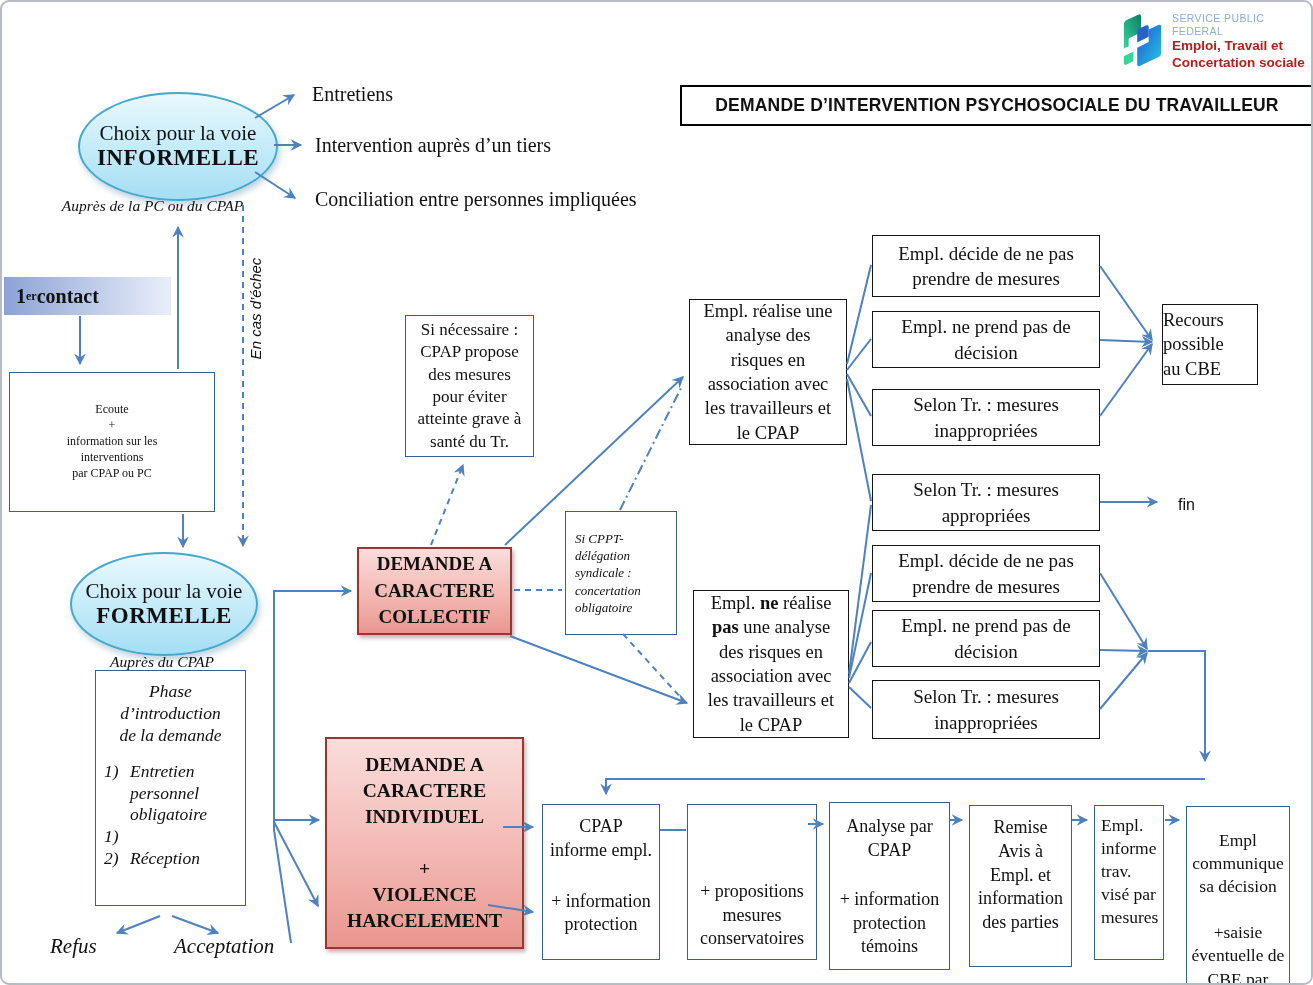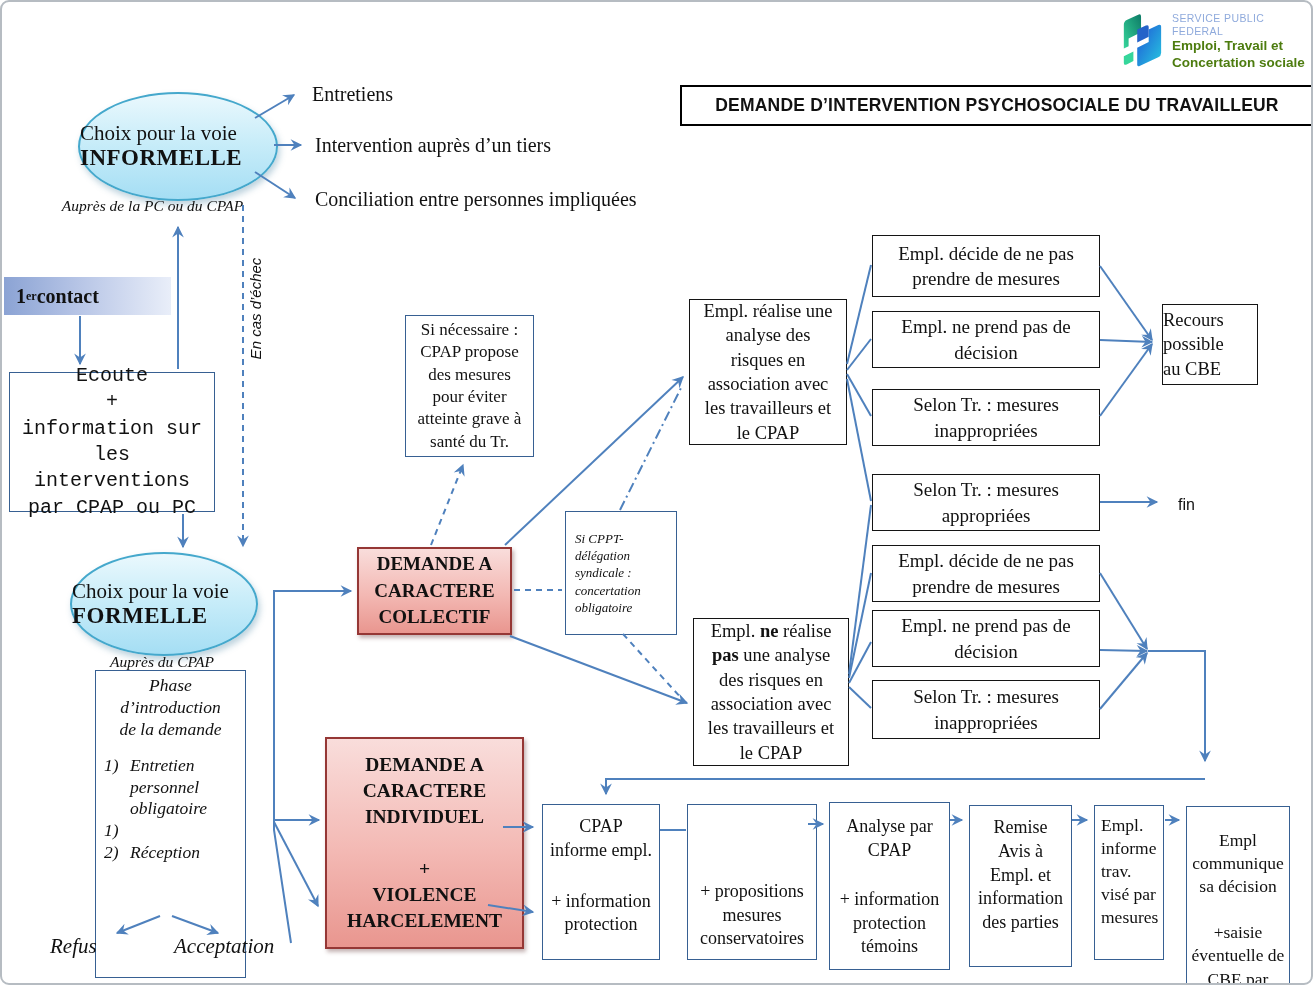--- a/index.html
+++ b/index.html
@@ -3,40 +3,40 @@
 <meta charset="utf-8">
 <style>
   html,body{margin:0;padding:0;background:#fff;}
   #canvas{position:relative;width:1313px;height:985px;background:#fff;border:2px solid #b6bcc2;border-radius:9px;box-sizing:border-box;overflow:hidden;font-family:"Liberation Serif","DejaVu Serif",serif;color:#111;}
   .abs{position:absolute;box-sizing:border-box;}
   .bx{position:absolute;box-sizing:border-box;background:#fff;display:flex;flex-direction:column;align-items:center;justify-content:center;text-align:center;}
   .bx.black{border:1.6px solid #141414;}
   .bx.blue{border:1.6px solid #376092;}
   .t{white-space:pre-line;line-height:1.32;margin:0;}
   .pink{background:linear-gradient(180deg,#f9dddb 0%,#f3b8b3 55%,#e9968f 100%);border:2.2px solid #953735;box-shadow:2px 3px 4px rgba(90,40,40,.35);}
-  .ellipse{position:absolute;border-radius:50%;background:linear-gradient(180deg,#eaf8fd 0%,#c9edf9 45%,#a5def4 100%);border:2.4px solid #45a8cc;box-shadow:2px 4px 6px rgba(70,130,160,.35);display:flex;flex-direction:column;align-items:flex-start;justify-content:center;}
+  .ellipse{position:absolute;border-radius:50%;background:linear-gradient(180deg,#eaf8fd 0%,#c9edf9 45%,#a5def4 100%);border:2.4px solid #45a8cc;box-shadow:2px 4px 6px rgba(70,130,160,.35);display:flex;flex-direction:column;align-items:center;justify-content:center;}
   .el1{font-size:21px;line-height:1.15;}
   .el2{font-size:23px;font-weight:bold;letter-spacing:.5px;line-height:1.15;}
   .caption{position:absolute;font-style:italic;font-size:15.5px;text-align:center;}
   .opt{position:absolute;font-size:20px;}
   .bigbold{font-weight:bold;font-size:19px;line-height:1.45;white-space:pre-line;}
   svg.layer{position:absolute;left:0;top:0;z-index:6;pointer-events:none;}
   .bx,.ellipse,.caption,.opt,.abs{z-index:3;}
   #title-box{position:absolute;left:678px;top:83px;width:630px;height:37px;border:2px solid #000;display:flex;align-items:center;justify-content:center;font-family:"Liberation Sans",sans-serif;font-weight:bold;font-size:17.5px;letter-spacing:.2px;background:#fff;}
   #contact-box{position:absolute;left:2px;top:275px;width:155px;height:38px;background:linear-gradient(90deg,#8ba3d4 0%,#b7c5e6 45%,#e9eef9 100%);display:flex;align-items:center;padding-left:12px;font-weight:bold;font-size:20px;}
   #contact-box sup{font-size:12px;line-height:0;}
   .rot{position:absolute;transform:rotate(-90deg);font-family:"Liberation Sans",sans-serif;font-style:italic;font-size:15px;white-space:nowrap;}
   .phead{font-style:italic;font-size:17.5px;text-align:center;white-space:pre-line;line-height:1.25;margin:4px 0 14px 0;}
   .pitem{display:grid;grid-template-columns:34px 1fr;font-style:italic;font-size:17.5px;line-height:1.25;text-align:left;}
   .pitem .pn{padding-left:8px;}
   .pitem .pt{white-space:pre-line;}
   .itl{font-style:italic;font-size:21px;}
   .logo-txt{font-family:"Liberation Sans",sans-serif;line-height:1.25;}
   .logo-l1{font-size:10.5px;color:#8faadc;letter-spacing:.4px;}
-  .logo-l23{font-size:13.5px;color:#4d7c0f;font-weight:bold;}
+  .logo-l23{font-size:13.5px;color:#b91c1c;font-weight:bold;}
   .fin-t{font-family:"Liberation Sans",sans-serif;font-size:16px;}
 </style>
 </head>
 <body>
 
 <div id="canvas">
 
   <div class="abs" style="left:1118px;top:10px;width:190px;height:60px;display:flex;gap:8px;align-items:center;">
     <span style="display:inline-block;">
       <svg width="44" height="56" viewBox="0 0 46 58">
@@ -77,34 +77,34 @@
 
   <div class="rot" style="left:198px;top:298px;width:110px;text-align:center;">En cas d’échec</div>
 
   <div id="contact-box">
     <span>1</span>
       <sup>er</sup>
       <span> contact</span>
   </div>
 
   <div class="bx blue" style="left:7px;top:370px;width:206px;height:140px;">
-    <p class="t" style="font-size:20px;font-family:Liberation Mono, monospace;">Ecoute
+    <p class="t" style="font-size:12px;">Ecoute
 +
 information sur les
 interventions
 par CPAP ou PC</p>
   </div>
 
   <div class="ellipse" style="left:68px;top:550px;width:184px;height:100px;">
     <div class="el1">Choix pour la voie</div>
     <div class="el2">FORMELLE</div>
   </div>
   <div class="caption" style="left:85px;top:651px;width:150px;">Auprès du CPAP</div>
 
-  <div class="bx blue" style="left:93px;top:668px;width:151px;height:308px;justify-content:flex-start;padding-top:0;">
+  <div class="bx blue" style="left:93px;top:668px;width:151px;height:236px;justify-content:flex-start;padding-top:6px;">
     <p class="t phead">Phase
 d’introduction
 de la demande</p>
     <div class="pitem" style="width:100%;">
       <span class="pn">1)</span>
         <span class="pt">Entretien
 personnel
 obligatoire</span>
     </div>
     <div class="pitem" style="width:100%;">
@@ -154,21 +154,21 @@
 
   <div class="bx black" style="left:687px;top:297px;width:158px;height:146px;">
     <p class="t" style="font-size:18.5px;">Empl. réalise une
 analyse des
 risques en
 association avec
 les travailleurs et
 le CPAP</p>
   </div>
 
-  <div class="bx black" style="left:691px;top:616px;width:156px;height:148px;">
+  <div class="bx black" style="left:691px;top:588px;width:156px;height:148px;">
     <p class="t" style="font-size:18.5px;"><span>Empl. </span><b>ne</b><span> réalise
 </span><b>pas</b><span> une analyse
 des risques en
 association avec
 les travailleurs et
 le CPAP</span></p>
   </div>
 
   <div class="bx black" style="left:870px;top:233px;width:228px;height:62px;">
     <p class="t" style="font-size:19px;">Empl. décide de ne pas

